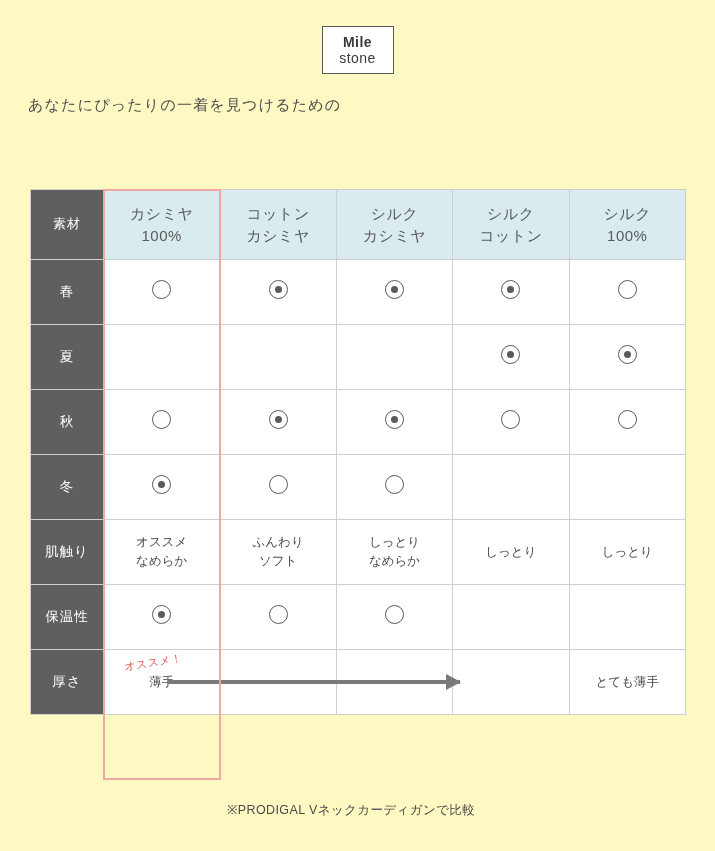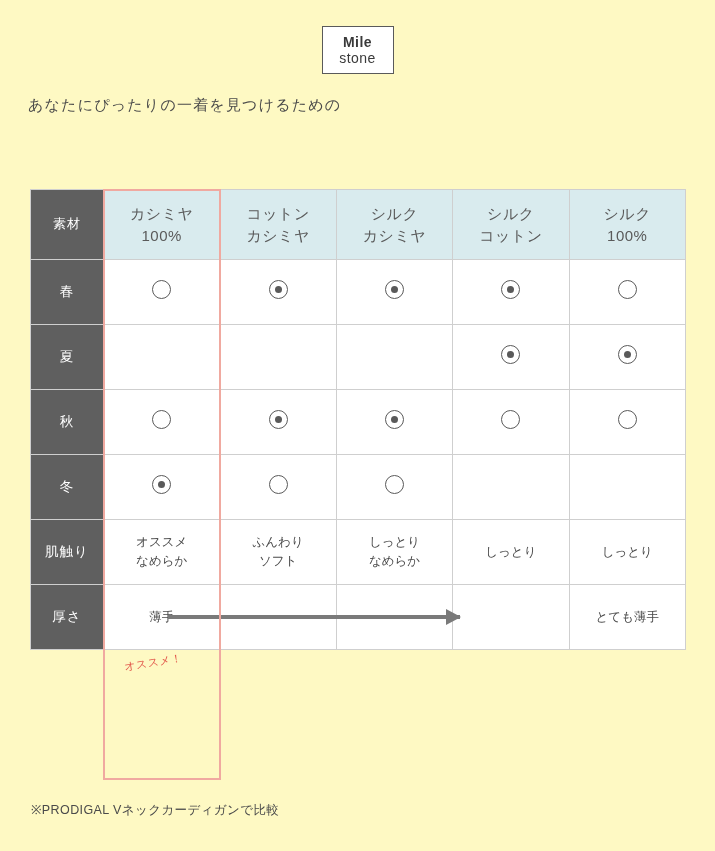--- a/index.html
+++ b/index.html
@@ -167,24 +167,25 @@
     right: -1px; top: 50%;
     margin-top: -8px;
     border-left: 15px solid #7a7a7a;
     border-top: 8px solid transparent;
     border-bottom: 8px solid transparent;
   }
 
   
   .notes {
     position: absolute;
-    left: 31px;
+    left: 21px;
     top: 800px;
     width: 660px;
     color: #4a4a4a;
+    text-align: center;
   }
   .note {
     font-size: 12.5px;
     line-height: 1.75;
     letter-spacing: 0.4px;
   }
 </style>
 </head>
 <body>
 
@@ -282,20 +283,28 @@
               <div>なめらか</div>
             </td>
             <td>
               <div>しっとり</div>
             </td>
             <td>
               <div>しっとり</div>
             </td>
           </tr>
           <tr class="tall">
+            <th class="rh">保温性</th>
+            <td><span class="dbl"></span></td>
+            <td><span class="circle"></span></td>
+            <td><span class="circle"></span></td>
+            <td></td>
+            <td></td>
+          </tr>
+          <tr class="tall">
             <th class="rh">厚さ</th>
             <td>
               <div>薄手</div>
             </td>
             <td class="arrow-cell">
               <div class="arrow"></div>
             </td>
             <td></td>
             <td></td>
             <td>

